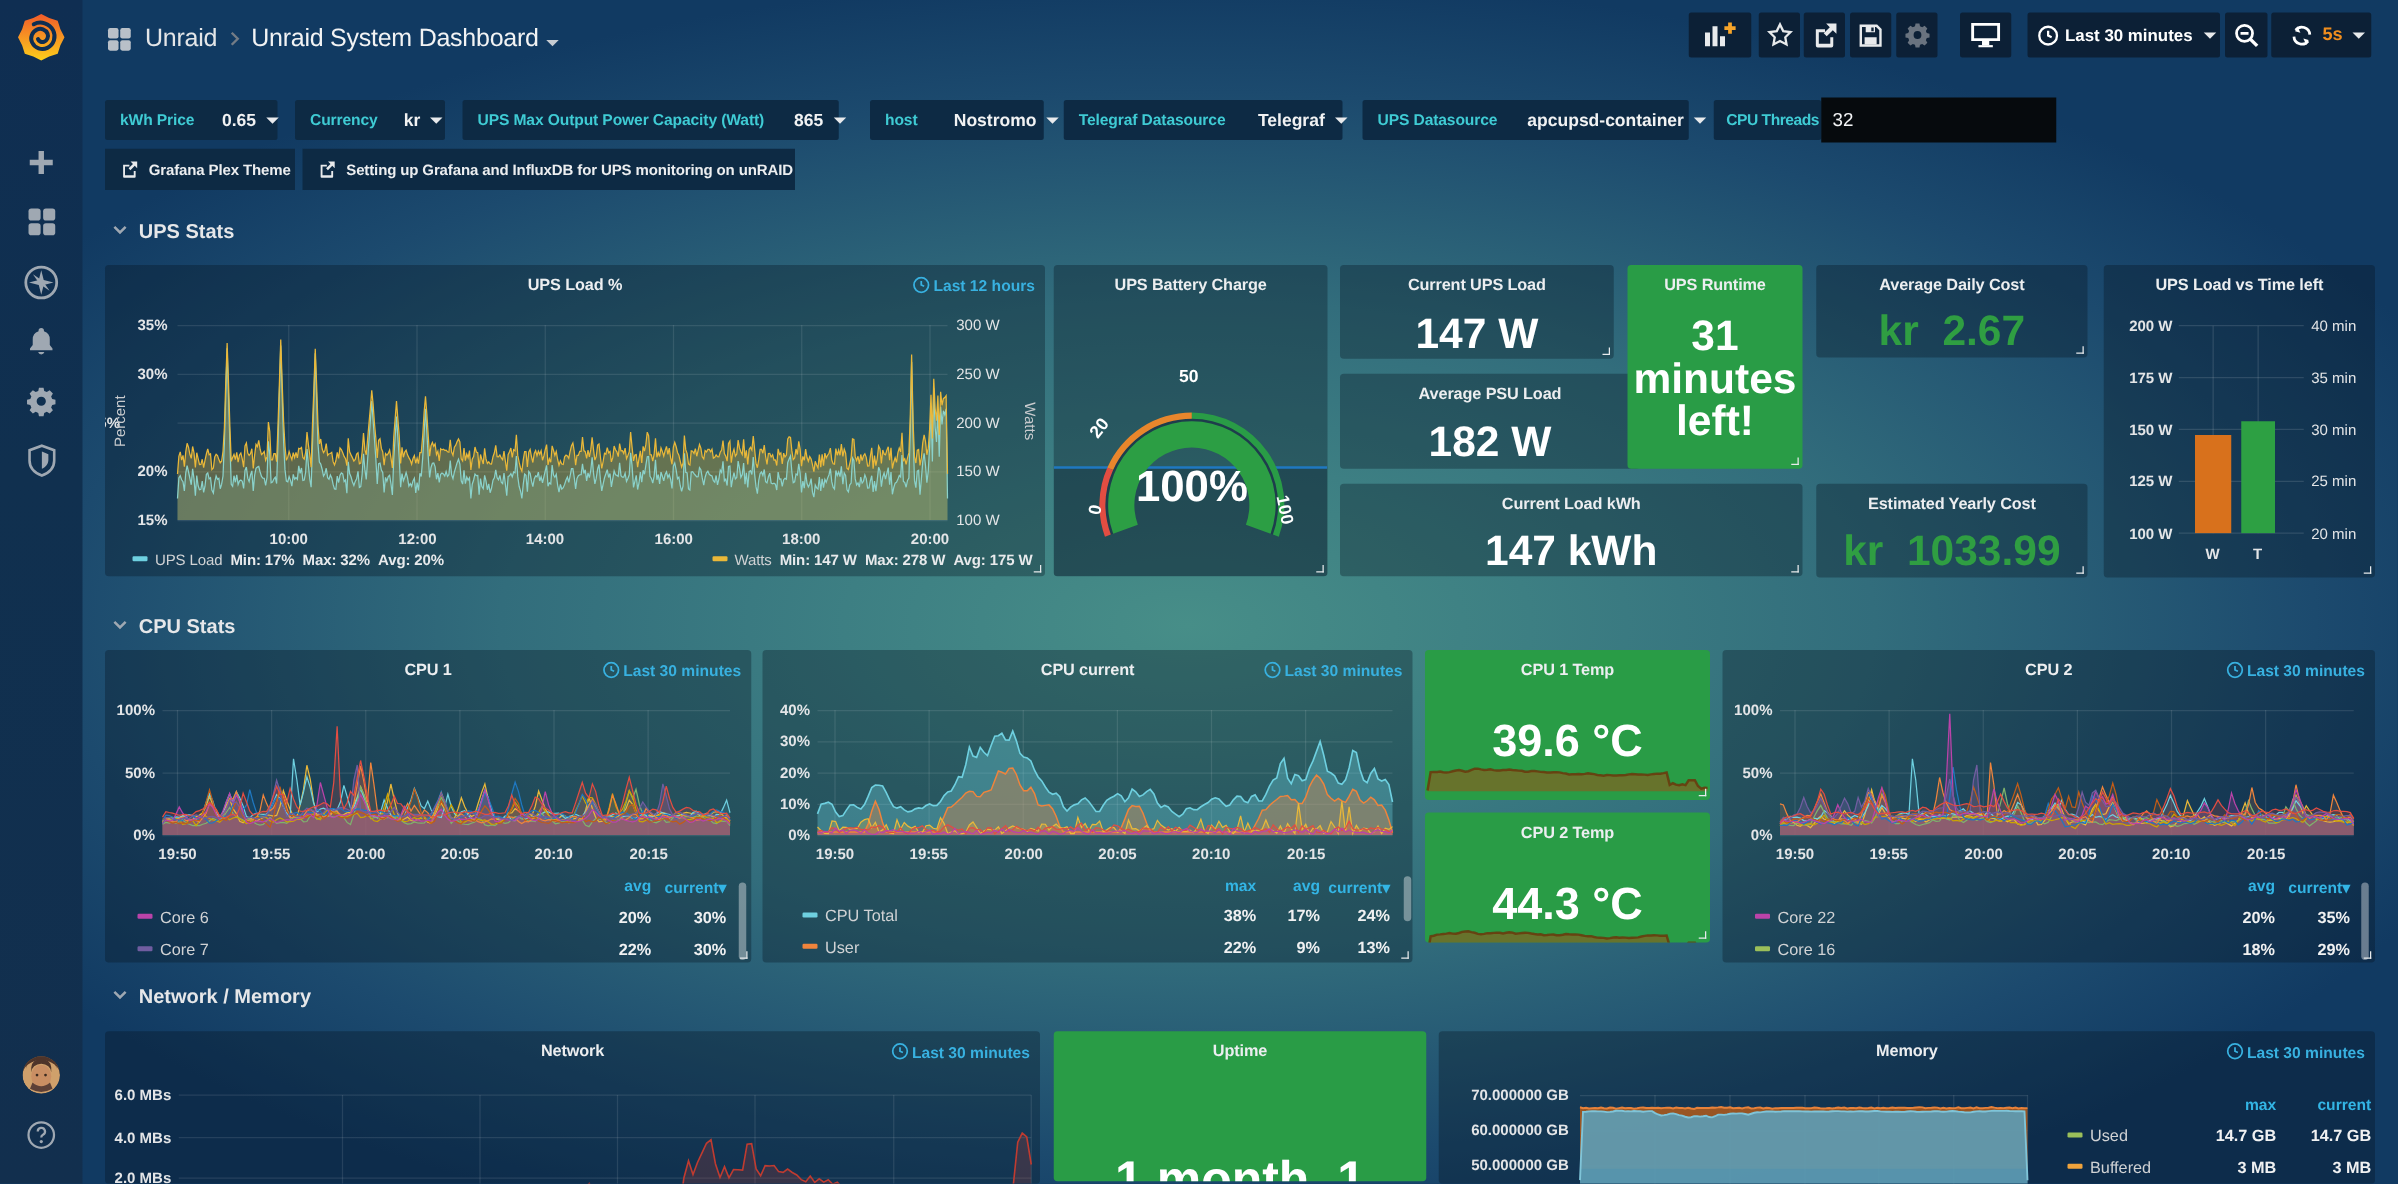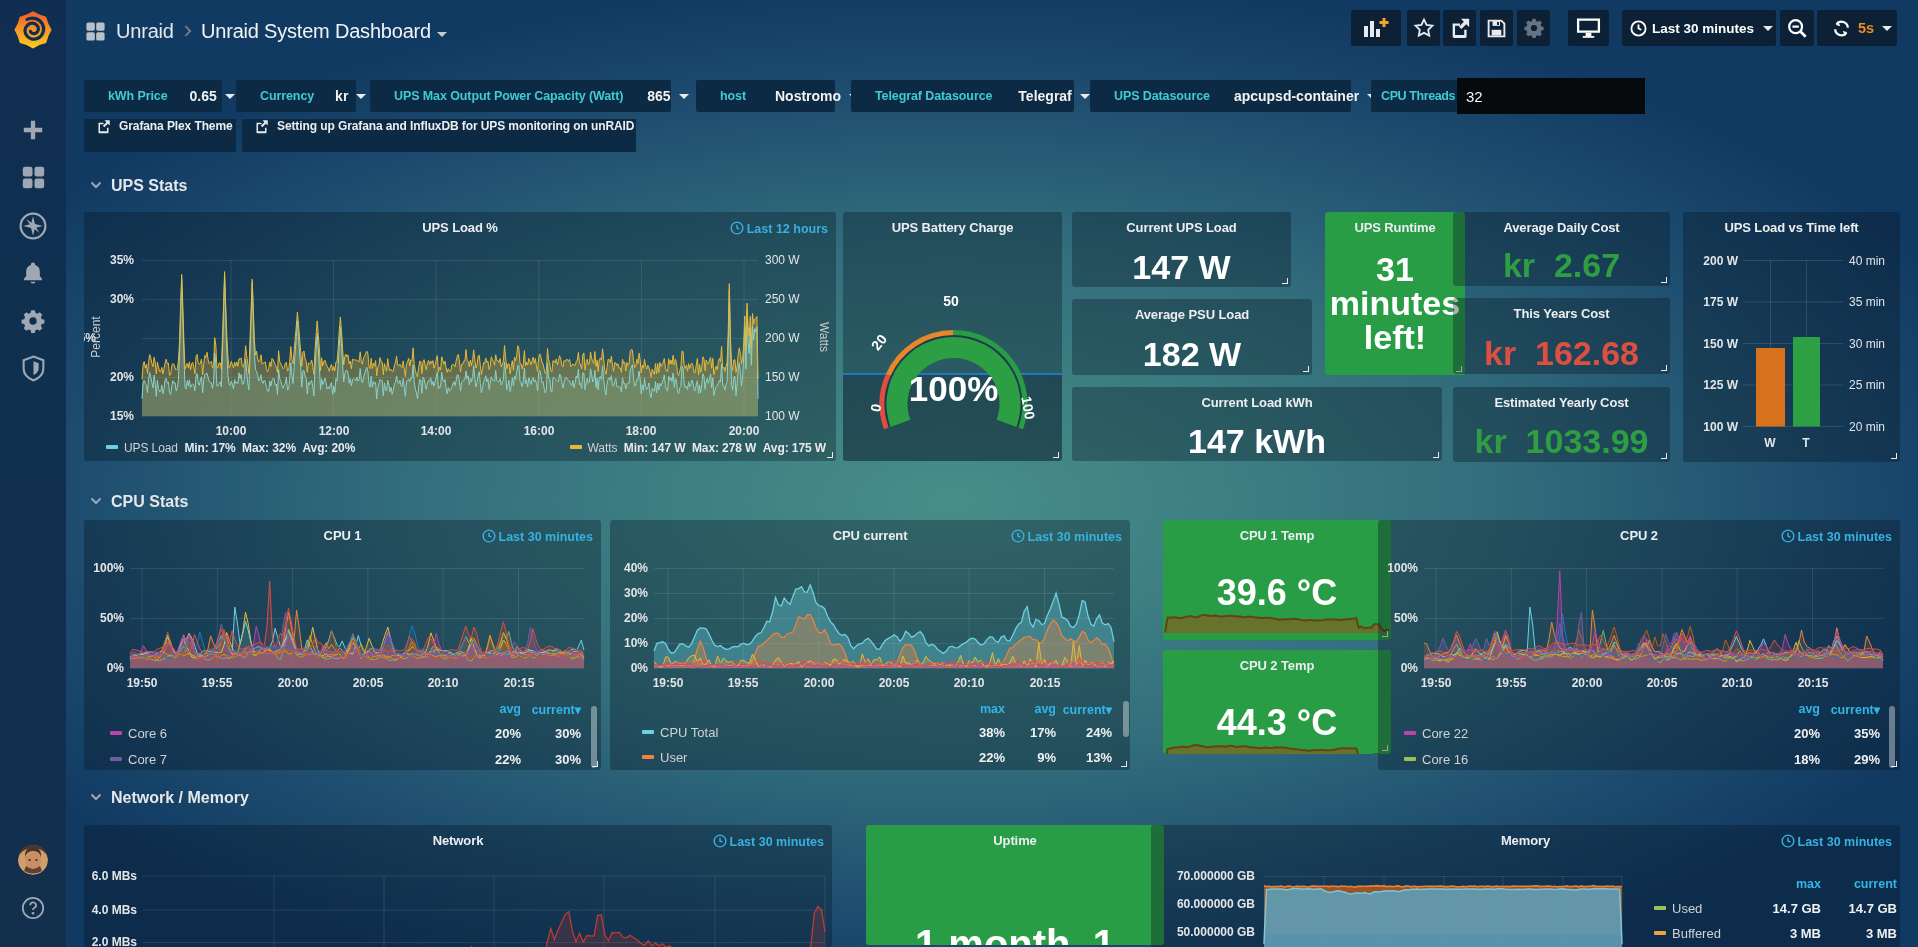--- a/index.html
+++ b/index.html
@@ -14,33 +14,33 @@
   background:linear-gradient(180deg,#0f2e52 0%,#10304f 40%,#122f4e 100%); z-index:30; }
 .sic { position:absolute; color:#9fa8b2; }
 
 .crumb { position:absolute; color:#e4e6e8; font-size:20px; letter-spacing:-0.2px; }
 .navbtn { position:absolute; top:10px; height:36px; background:#0c2036; border-radius:2px;
   display:flex; align-items:center; justify-content:center; color:#fff; }
 .navbtn svg, .navbtn .caret { flex-shrink:0; }
 
 .chip { position:absolute; top:80px; height:32px; background:#0d2a44; border-radius:2px;
   display:flex; align-items:center; white-space:nowrap; }
-.chip .lab { color:#3fcbd4; font-size:12.5px; font-weight:bold; letter-spacing:-0.1px; padding-left:24px; white-space:nowrap;}
+.chip .lab { color:#3fcbd4; font-size:12.5px; font-weight:bold; letter-spacing:-0.1px; padding-left:12px; white-space:nowrap;}
 .chip .val { color:#f1f2f3; font-size:14px; font-weight:bold; white-space:nowrap;}
 .caret { width:0; height:0; border-left:5px solid transparent; border-right:5px solid transparent;
   border-top:5px solid #e8eaec; display:inline-block; }
 .linkchip { position:absolute; top:119px; height:33px; background:#0d2a44;
-  display:flex; color:#eceef0; font-size:12px; font-weight:bold;
+  display:flex; align-items:center; color:#eceef0; font-size:12px; font-weight:bold;
   white-space:nowrap; letter-spacing:-0.1px; }
 .linkchip svg { flex-shrink:0; }
 
 .sect { position:absolute; color:#e6e7e9; font-size:16px; font-weight:bold; }
 
 .panel { position:absolute; background:rgba(6,18,29,0.33); border-radius:3px; overflow:hidden; }
-.panel.green { background:#299c46;margin-left:23px; }
+.panel.green { background:#299c46; }
 .panel > svg { position:absolute; left:0; top:0; }
 .corner { position:absolute; right:3px; bottom:3px; width:6px; height:6px;
   border-right:1.6px solid #e8eaec; border-bottom:1.6px solid #e8eaec; }
 .ptitle { position:absolute; top:8px; left:0; width:100%; text-align:center;
   color:#eceef0; font-size:13px; font-weight:bold; letter-spacing:-0.1px;}
 .trange { position:absolute; top:9px; right:8px; color:#38b1e0; font-size:12.5px; font-weight:bold; }
 .trange svg { vertical-align:-2px; margin-right:3px; }
 .axl { position:absolute; color:#e3e5e7; font-size:12px; font-weight:bold; }
 .axr { position:absolute; color:#e3e5e7; font-size:12px; font-weight:normal; }
 .rot { position:absolute; color:#c9cbce; font-size:12px; transform:rotate(-90deg); transform-origin:center; }
@@ -346,25 +346,20 @@
   <div class="corner"></div>
 </div>
 <div class="panel green" style="left:1302px;top:212px;width:140px;height:163px">
   <div class="ptitle">UPS Runtime</div>
   <div class="bigval" style="top:40px;font-size:34px;line-height:34px">31 minutes left!</div>
   <div class="corner"></div>
 </div>
 <div class="panel" style="left:1453px;top:212px;width:217px;height:74px">
   <div class="ptitle">Average Daily Cost</div>
   <div class="bigval" style="top:34px;font-size:34px;color:#2f9e42">kr&nbsp;&nbsp;2.67</div>
-  <div class="corner"></div>
-</div>
-<div class="panel" style="left:1453px;top:298px;width:217px;height:76px">
-  <div class="ptitle">This Years Cost</div>
-  <div class="bigval" style="top:36px;font-size:34px;color:#dd4f41">kr&nbsp;&nbsp;162.68</div>
   <div class="corner"></div>
 </div>
 <div class="panel" style="left:1453px;top:387px;width:217px;height:75px">
   <div class="ptitle">Estimated Yearly Cost</div>
   <div class="bigval" style="top:35px;font-size:34px;color:#2f9e42">kr&nbsp;&nbsp;1033.99</div>
   <div class="corner"></div>
 </div>
 
 <div class="panel" style="left:1683px;top:212px;width:217px;height:250px">
   <div class="ptitle">UPS Load vs Time left</div>

